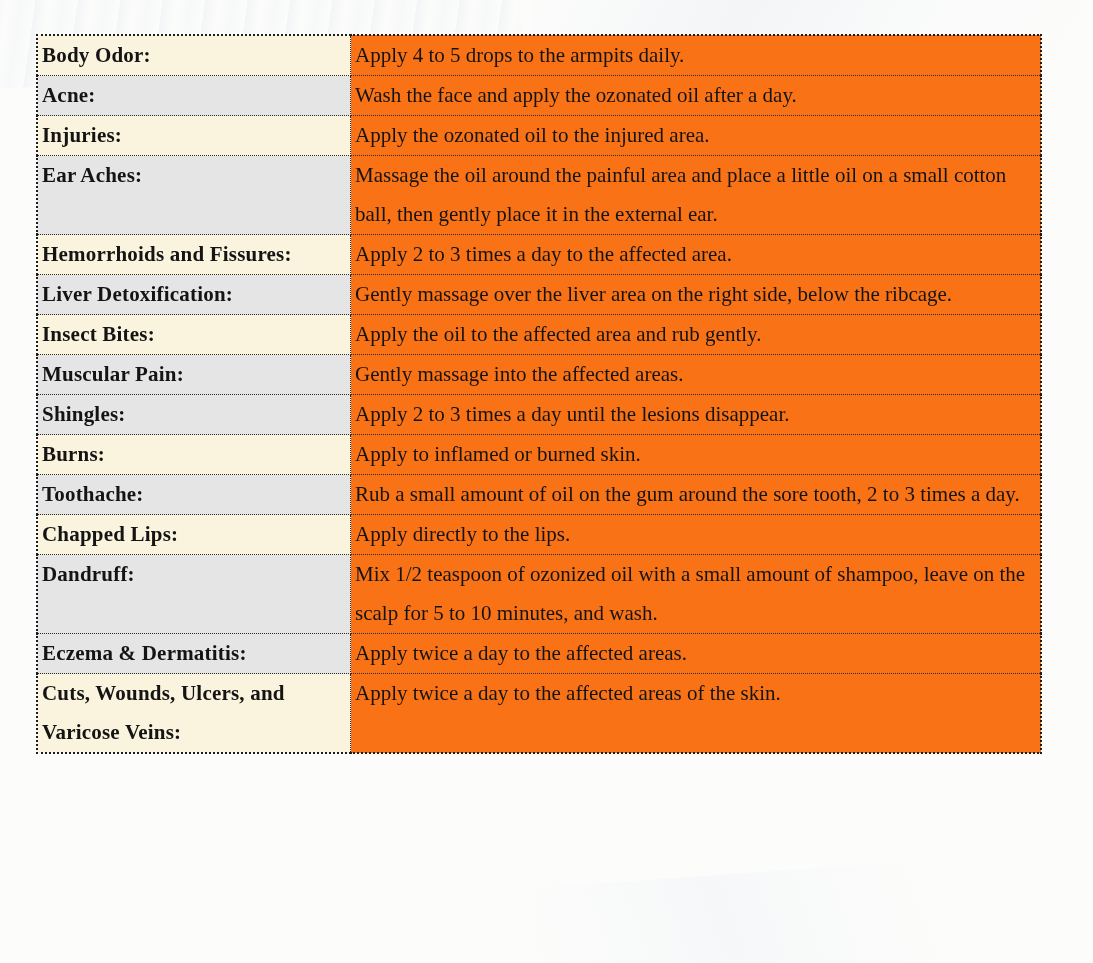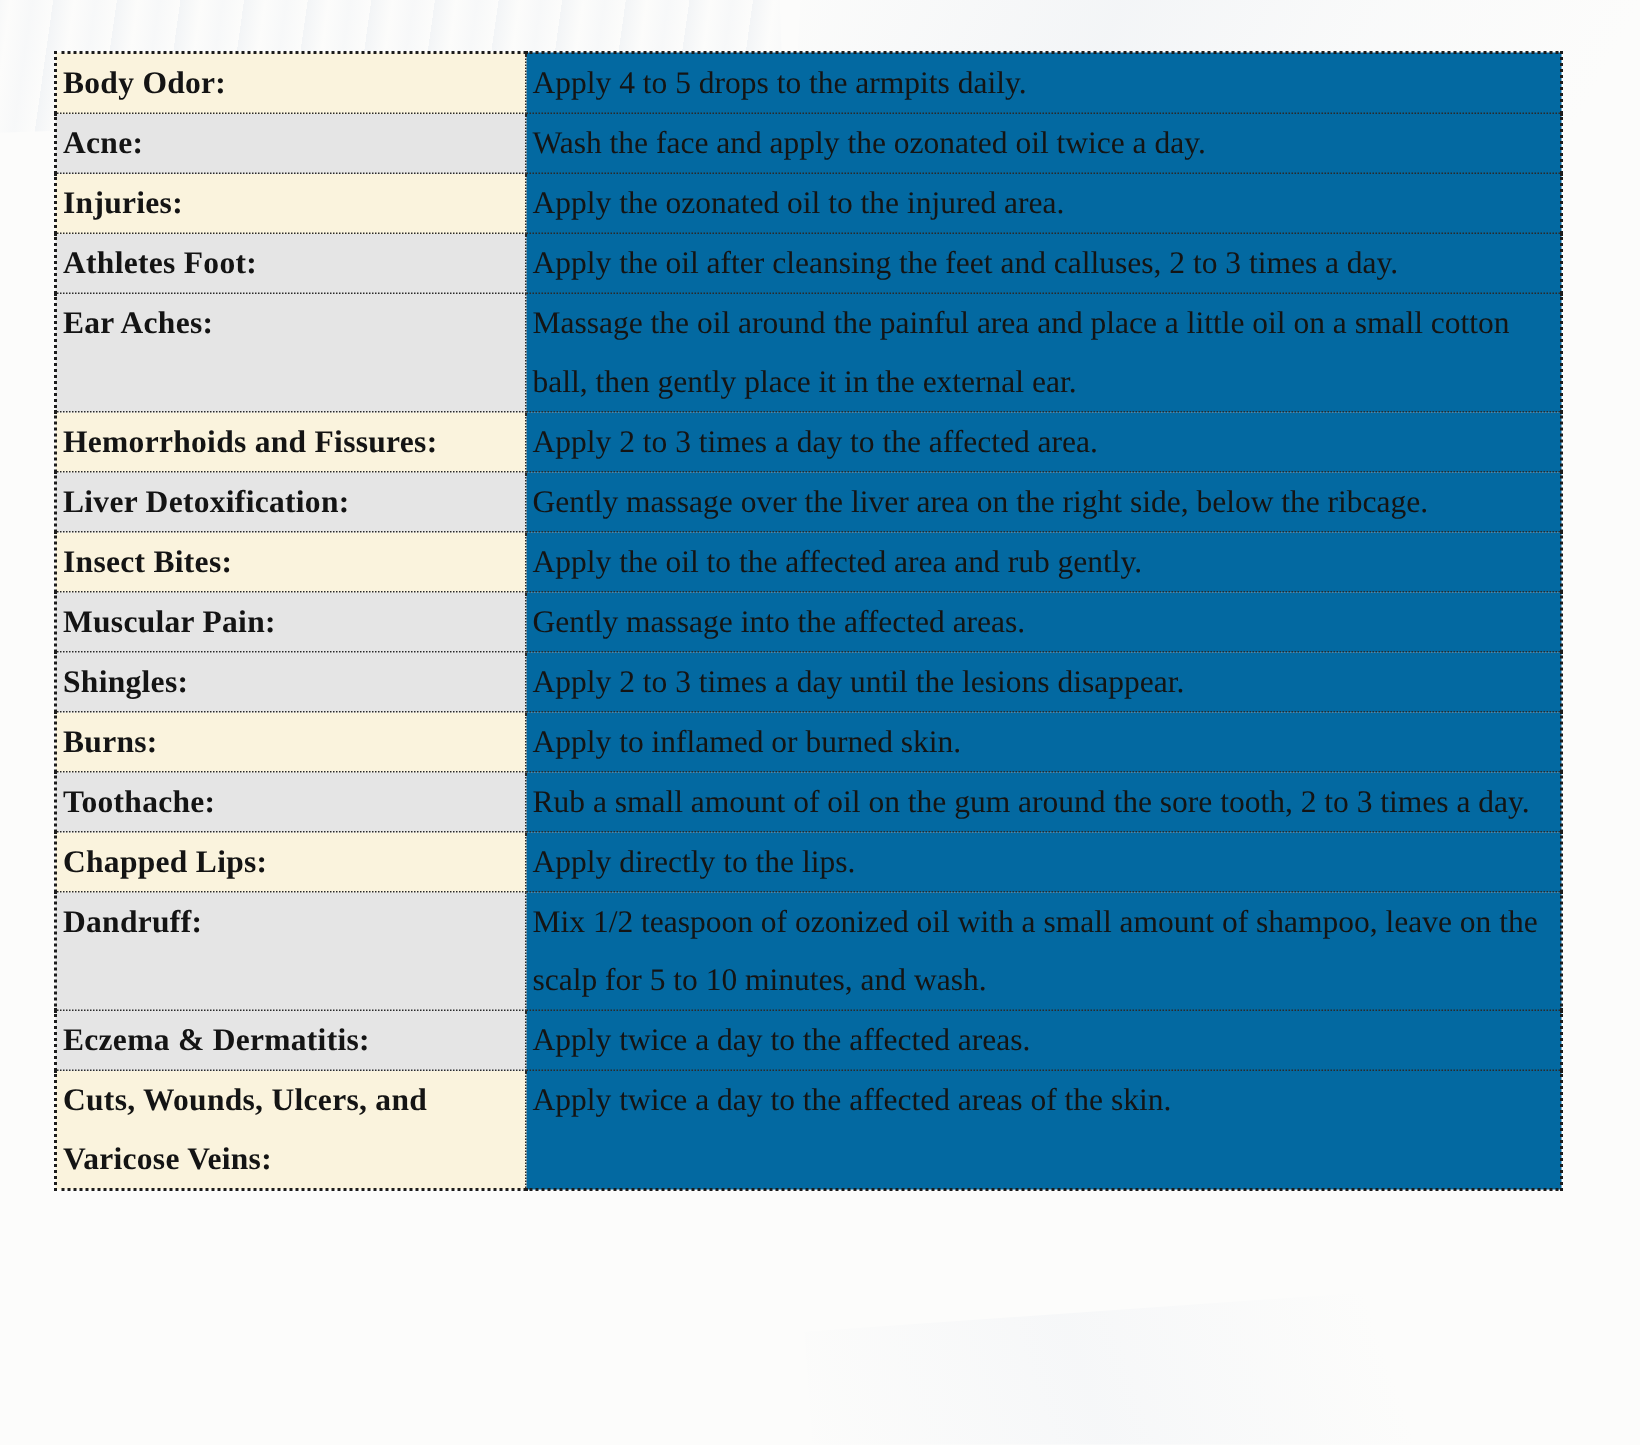--- a/index.html
+++ b/index.html
@@ -65,21 +65,21 @@
   td.label-cell {
     width: 306px;
     font-weight: bold;
     letter-spacing: 0.2px;
     padding: 0 2px 0 4px;
     border-right: 2px dotted #2b2b2b;
     background: #e5e5e5;
   }
   td.value-cell {
     padding: 0 8px 0 4px;
-    background: #0369a1;
+    background: #f97316;
   }
   tr.row { height: 40px; }
   tr.row:last-child { height: 63px; }
   tr.row.highlight td.label-cell { background: #faf3dd; }
 </style>
 </head>
 <body>
 
 <div class="page">
   <div class="bg-streak s1"></div>
@@ -87,29 +87,25 @@
   <div class="bg-streak s3"></div>
 
   <table class="remedies">
     <tbody>
         <tr class="row highlight">
     <td class="label-cell">Body Odor:</td>
     <td class="value-cell">Apply 4 to 5 drops to the armpits daily.</td>
   </tr>
         <tr class="row">
     <td class="label-cell">Acne:</td>
-    <td class="value-cell">Wash the face and apply the ozonated oil twice a day.</td>
+    <td class="value-cell">Wash the face and apply the ozonated oil after a day.</td>
   </tr>
         <tr class="row highlight">
     <td class="label-cell">Injuries:</td>
     <td class="value-cell">Apply the ozonated oil to the injured area.</td>
-  </tr>
-        <tr class="row">
-    <td class="label-cell">Athletes Foot:</td>
-    <td class="value-cell">Apply the oil after cleansing the feet and calluses, 2 to 3 times a day.</td>
   </tr>
         <tr class="row">
     <td class="label-cell">Ear Aches:</td>
     <td class="value-cell">Massage the oil around the painful area and place a little oil on a small cotton ball, then gently place it in the external ear.</td>
   </tr>
         <tr class="row highlight">
     <td class="label-cell">Hemorrhoids and Fissures:</td>
     <td class="value-cell">Apply 2 to 3 times a day to the affected area.</td>
   </tr>
         <tr class="row">

